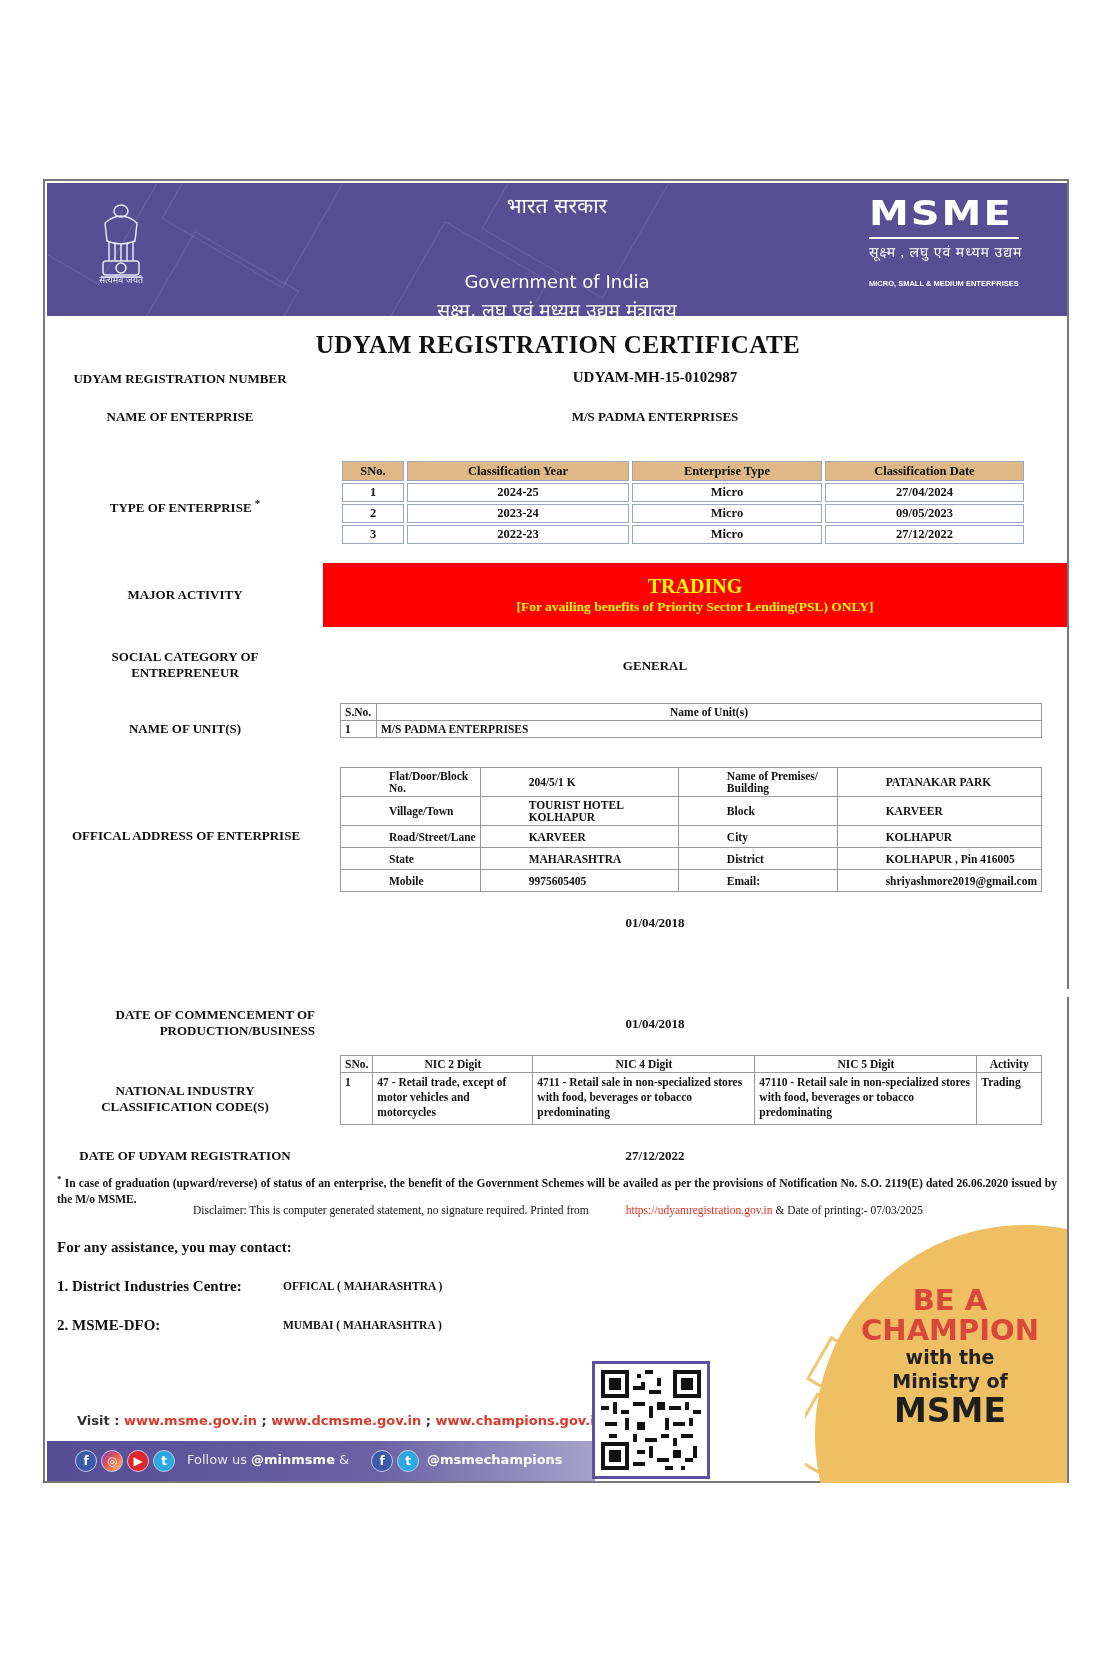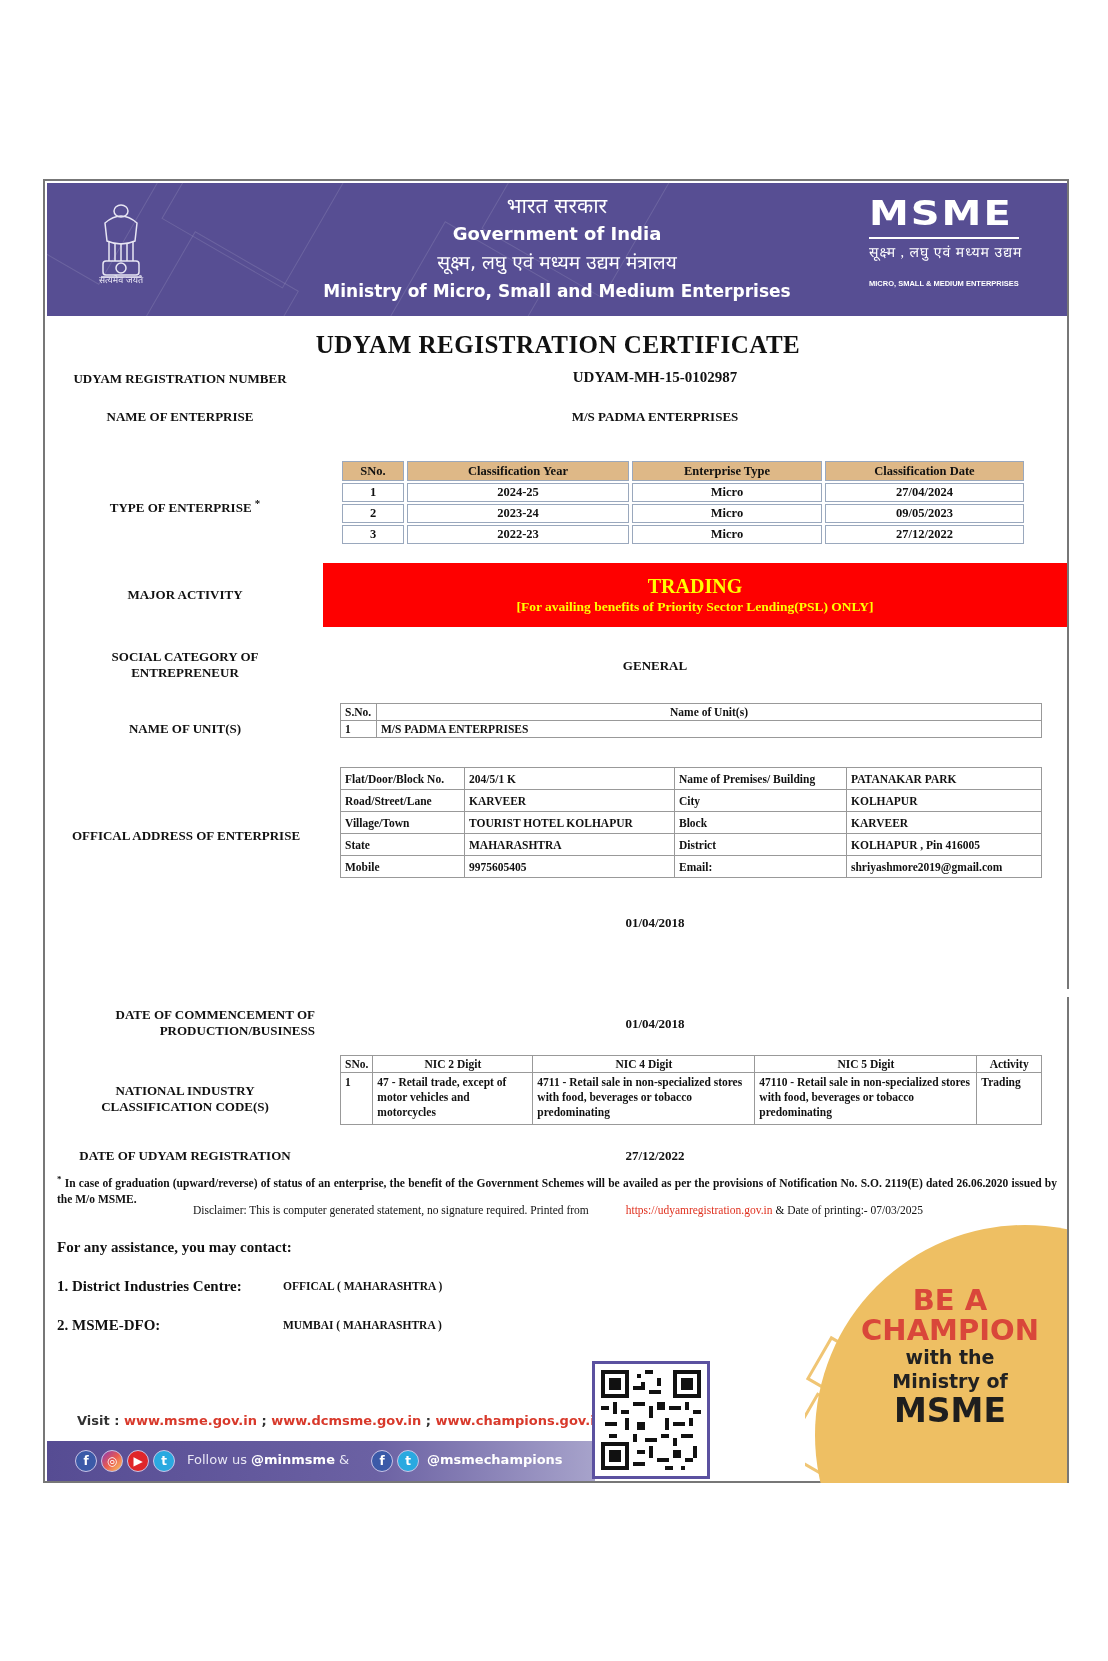--- a/index.html
+++ b/index.html
@@ -13,21 +13,21 @@
   
   .header { position: absolute; left: 2px; top: 2px; width: 1020px; height: 133px;
             background: #574e93; overflow: hidden; }
   .hex { position: absolute; border: 1px solid rgba(255,255,255,0.12); transform: rotate(30deg); }
   .emblem { position: absolute; left: 44px; top: 18px; width: 60px; height: 96px; }
   .emblem-motto { position: absolute; left: 36px; top: 90px; width: 76px; text-align: center;
                   color: #e8e6f4; font-size: 9px; font-family: "DejaVu Sans", sans-serif; }
   .hdr-center { position: absolute; left: 230px; top: 8px; width: 560px; text-align: center; color: #fff;
                 font-family: "DejaVu Sans", sans-serif; }
   .hdr-hi1 { font-size: 21px; line-height: 30px; }
-  .hdr-en1 { font-size: 18px; line-height: 26px; font-weight: bold; }
+  .hdr-en1 { font-size: 18px; line-height: 26px; font-weight: normal; margin-top: 48px; }
   .hdr-hi2 { font-size: 19px; line-height: 30px; }
   .hdr-en2 { font-size: 17px; line-height: 28px; font-weight: bold; }
   .msme-logo { position: absolute; right: 40px; top: 14px; width: 158px; color: #fff; text-align: left; }
   .msme-word { font-family: "DejaVu Sans", sans-serif; font-weight: bold; font-size: 40px; letter-spacing: 2px;
                line-height: 38px; transform: scaleY(0.85); transform-origin: top left; }
   .msme-rule { height: 2px; background: #fff; margin: 2px 0 3px 0; width: 150px; }
   .msme-hi { font-size: 14px; font-family: Liberation Serif, serif; letter-spacing: 1px; }
   .msme-en { font-size: 7.5px; font-family: "Liberation Sans", sans-serif; font-weight: bold; margin-top: 18px; }
 
   .title { position: absolute; left: 0; top: 150px; width: 1026px; text-align: center;
@@ -44,21 +44,21 @@
   .activity-box { position: absolute; left: 278px; top: 382px; width: 744px; height: 64px; background: #fe0000;
                   text-align: center; color: #ffff00; font-weight: bold; }
   .activity-main { font-size: 20px; line-height: 26px; margin-top: 10px; }
   .activity-sub { font-size: 13.5px; line-height: 16px; }
 
   .grid-table { position: absolute; border-collapse: collapse; font-size: 11.5px; font-weight: bold; }
   .grid-table td, .grid-table th { border: 1px solid #999; padding: 2px 4px; vertical-align: top; }
   .grid-table th { text-align: center; font-weight: bold; }
   .unit-table { left: 295px; top: 522px; width: 702px; }
   .addr-table { left: 295px; top: 586px; width: 702px; }
-  .addr-table td { height: 22px; vertical-align: middle; }
+  .addr-table td { height: 22px; vertical-align: middle; padding-left: 48px; }
   .nic-table { left: 295px; top: 874px; width: 702px; }
   .nic-table td { line-height: 15px; }
 
   .footnote { position: absolute; left: 12px; top: 990px; width: 1000px; font-size: 11.5px; font-weight: bold;
               line-height: 16px; text-align: justify; }
   .footnote sup { font-size: 9px; }
   .disclaimer { position: absolute; left: 0; top: 1023px; width: 1026px; text-align: center; font-size: 11.5px; }
   .disclaimer .link { color: #e0311f; padding-left: 34px; }
 
   .assist { position: absolute; left: 12px; top: 1058px; font-size: 15px; font-weight: bold; }
@@ -196,30 +196,30 @@
   <div class="label" style="left:6px;top:647px;width:270px;">OFFICAL ADDRESS OF ENTERPRISE</div>
   <table class="grid-table addr-table">
     <tbody>
         <tr>
       <td style="width:124px">Flat/Door/Block No.</td>
       <td style="width:210px">204/5/1 K</td>
       <td style="width:172px">Name of Premises/ Building</td>
       <td>PATANAKAR PARK</td>
     </tr>
     <tr>
+      <td>Village/Town</td>
+      <td>TOURIST HOTEL KOLHAPUR</td>
+      <td>Block</td>
+      <td>KARVEER</td>
+    </tr>
+    <tr>
       <td>Road/Street/Lane</td>
       <td>KARVEER</td>
       <td>City</td>
       <td>KOLHAPUR</td>
-    </tr>
-    <tr>
-      <td>Village/Town</td>
-      <td>TOURIST HOTEL KOLHAPUR</td>
-      <td>Block</td>
-      <td>KARVEER</td>
     </tr>
     <tr>
       <td>State</td>
       <td>MAHARASHTRA</td>
       <td>District</td>
       <td>KOLHAPUR , Pin 416005</td>
     </tr>
     <tr>
       <td>Mobile</td>
       <td>9975605405</td>

